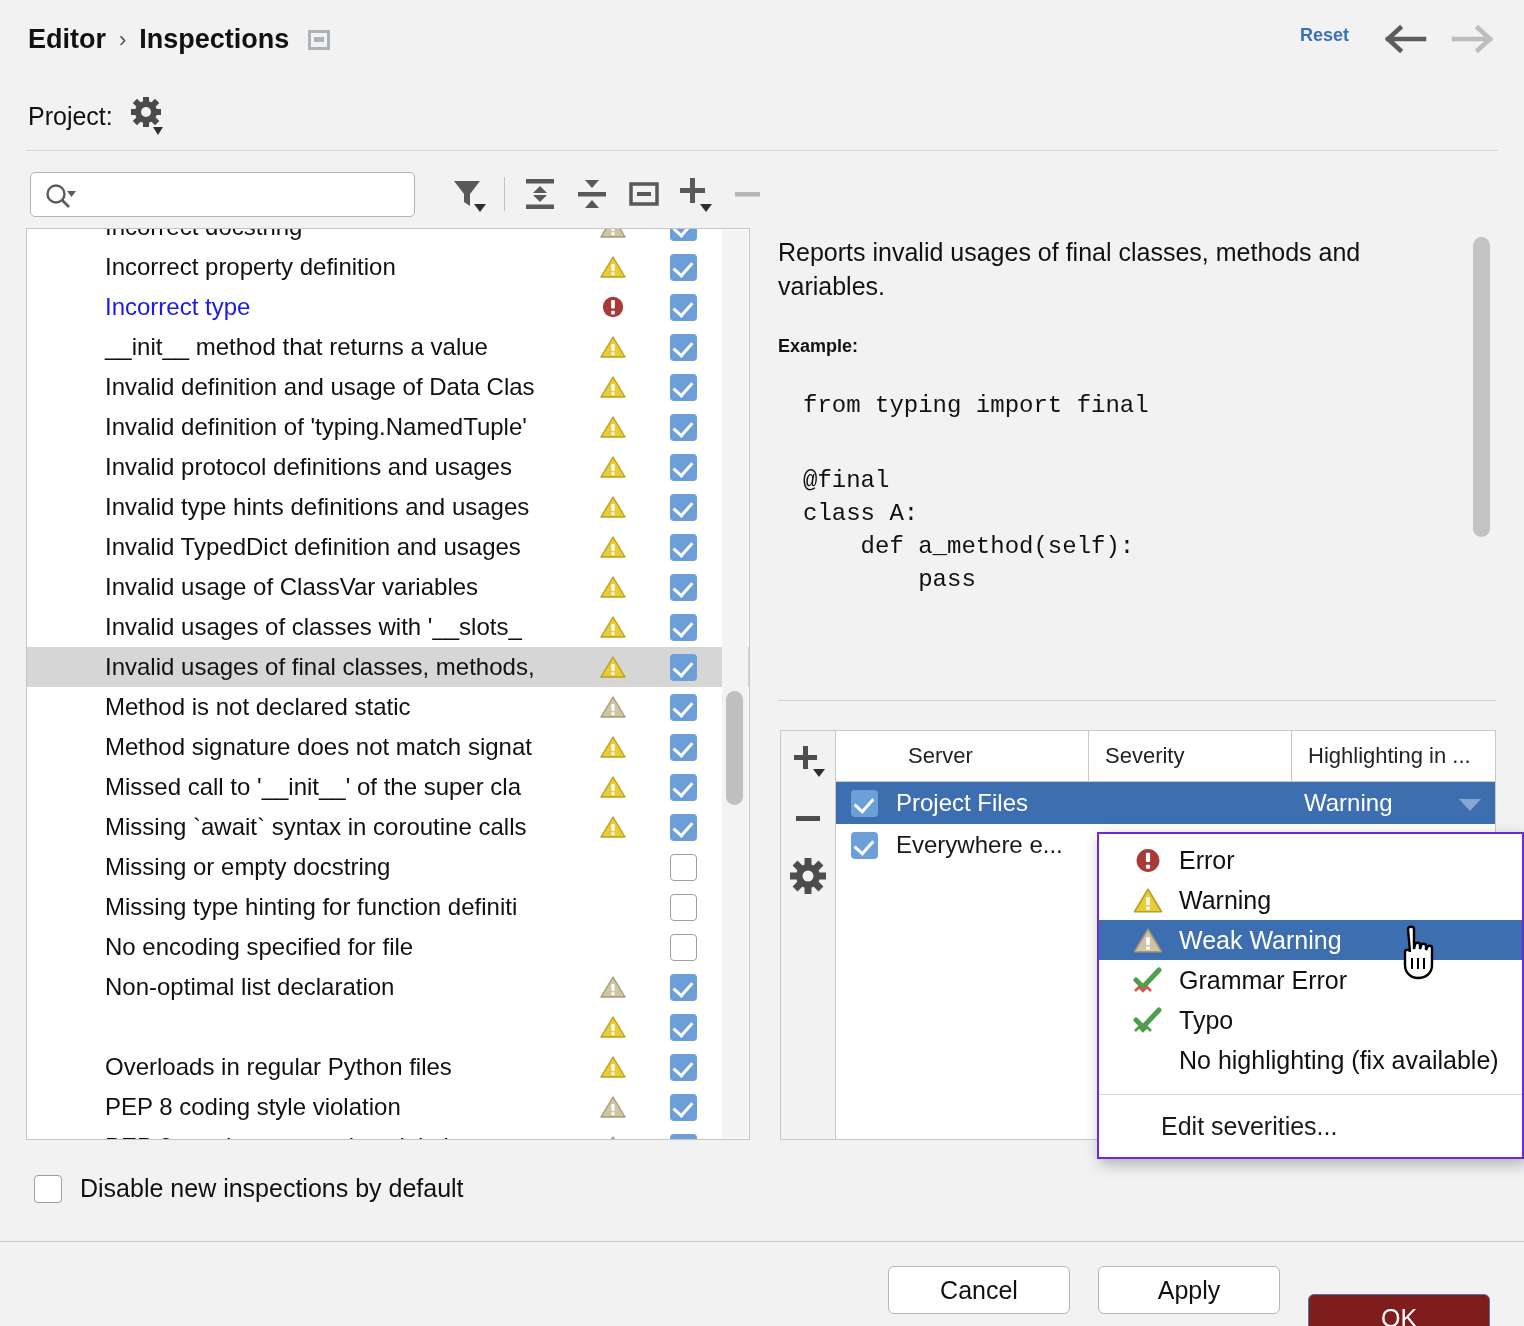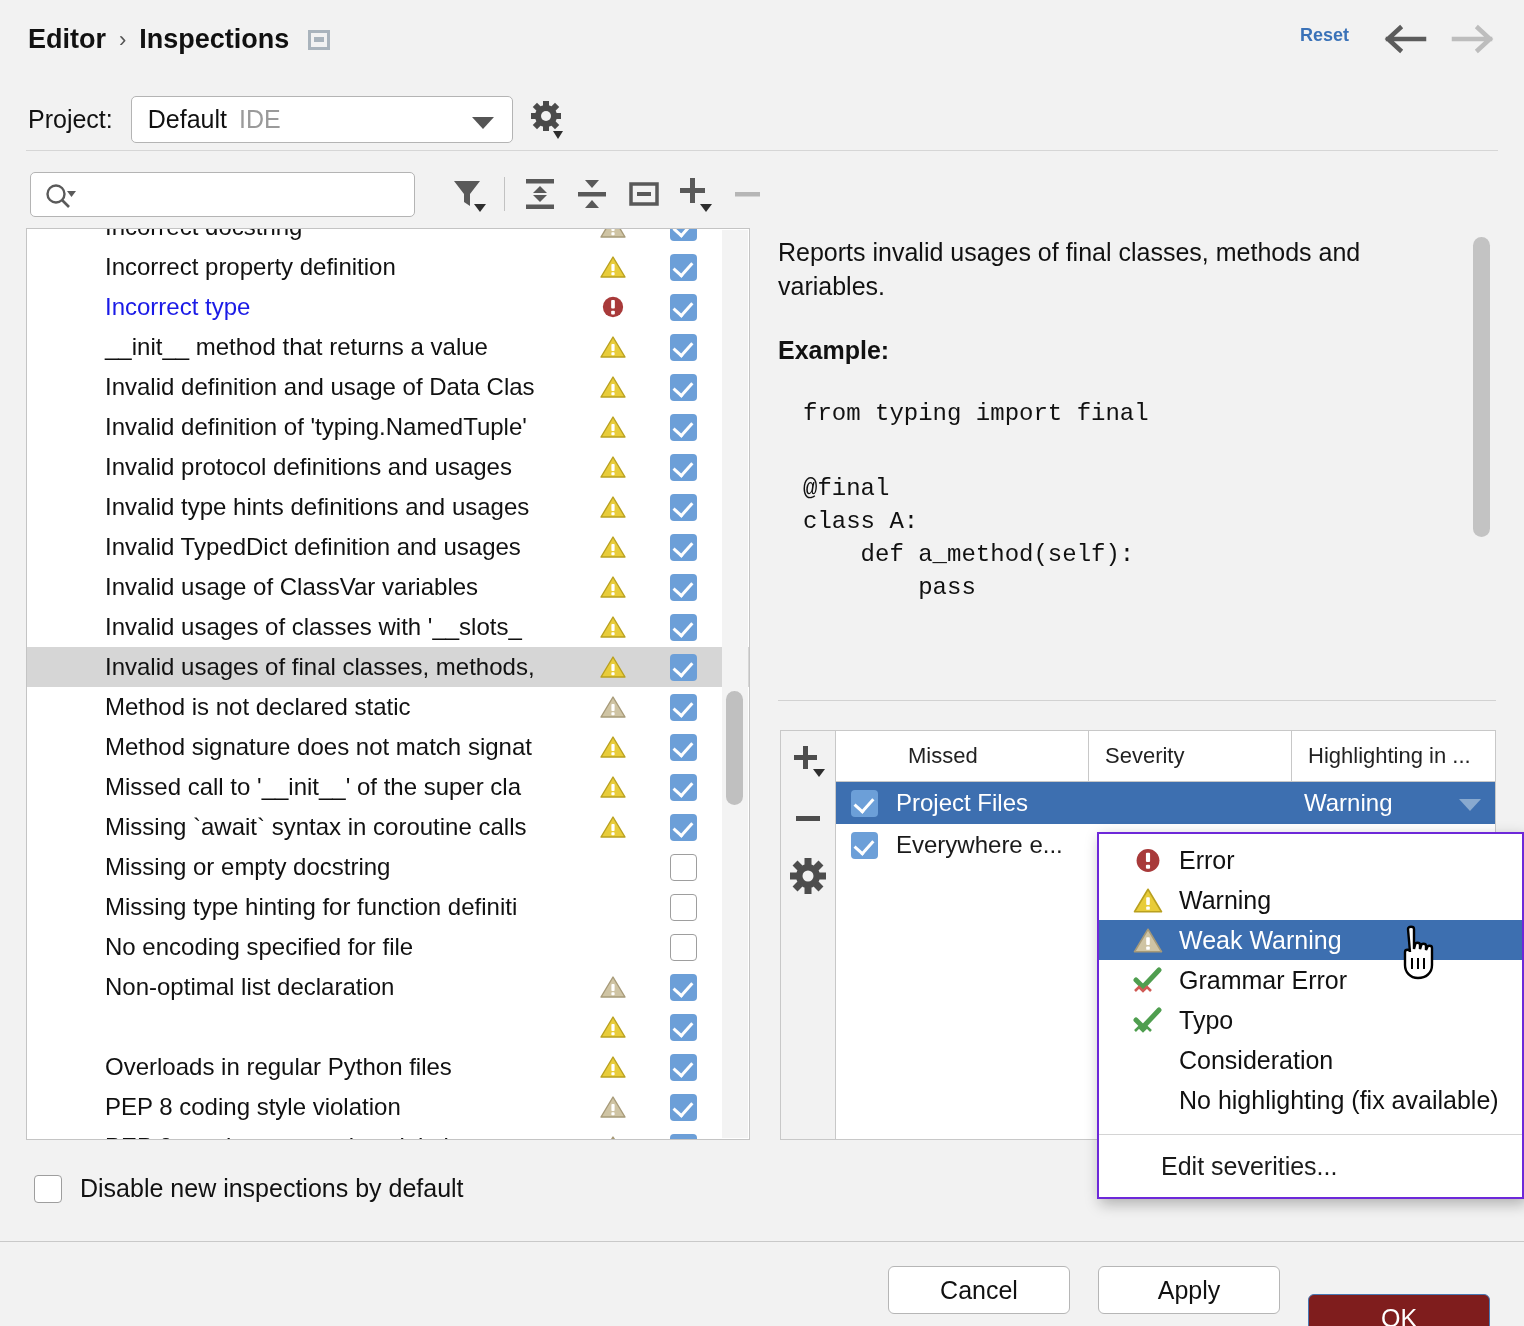--- a/index.html
+++ b/index.html
@@ -71,21 +71,21 @@
   .cb.on::after {
     content:""; position:absolute; left:7px; top:4px; width:9px; height:15px;
     border:solid #fff; border-width:0 3px 3px 0; transform:rotate(42deg);
   }
   .list-scroll-track { position:absolute; right:1px; top:1px; width:26px; height:908px; background:#f3f3f3; }
   .list-scroll-thumb { position:absolute; right:5px; top:461px; width:17px; height:114px; background:#c0c0c0; border-radius:9px; }
 
   
   .desc-panel { position:absolute; left:778px; top:236px; width:720px; height:454px; overflow:hidden; }
   .desc-text { font-size:25px; line-height:1.35; color:#111; width:650px; }
-  .desc-example { font-size:25px; font-weight:bold; margin-top:32px; color:#111; }
+  .desc-example { font-size:18px; font-weight:bold; margin-top:32px; color:#111; }
   .code { font-family:"Liberation Mono", monospace; font-size:24px; color:#111; white-space:pre; margin-top:32px; margin-left:25px; line-height:1.38;}
   .desc-scroll-thumb { position:absolute; left:1473px; top:237px; width:17px; height:300px; background:#c3c3c3; border-radius:9px; }
   .desc-sep { position:absolute; left:778px; top:700px; width:718px; height:1px; background:#d2d2d2; }
 
   
   .scope-panel { position:absolute; left:780px; top:730px; width:716px; height:410px;
                  border:1px solid #c8c8c8; box-sizing:border-box; background:#fff; }
   .scope-side { position:absolute; left:0; top:0; width:54px; height:408px; background:#f2f2f2; border-right:1px solid #c8c8c8;}
   .side-btn { width:54px; height:58px; display:flex; align-items:center; justify-content:center; cursor:pointer; position:relative;}
   .scope-table { position:absolute; left:55px; top:0; width:659px; }
@@ -152,25 +152,20 @@
     <span>
       <svg class="arr" viewBox="0 0 44 34">
           <path d="M28 6 L40 17 L28 28 M40 17 L4 17" stroke="#bdbdbd" stroke-width="4.5" fill="none" stroke-linecap="square"></path>
         </svg>
     </span>
   </div>
 </div>
 
 <div class="profile-row">
   <span class="profile-label">Project:</span>
-  <div class="profile-combo">
-    <span class="pc-main">Default</span>
-    <span class="pc-sub">IDE</span>
-    <span class="pc-caret"></span>
-  </div>
   <span class="gear-btn">
     <svg viewBox="0 0 34 40" width="34" height="40">
       <g fill="#4a4a4a">
           <circle cx="15" cy="16" r="11"></circle>
       <rect x="12" y="1" width="6" height="6"></rect>
           <rect x="12" y="25" width="6" height="6"></rect>
       <rect x="0" y="13" width="6" height="6"></rect>
           <rect x="24" y="13" width="6" height="6"></rect>
       <rect x="3" y="4" width="6" height="6" transform="rotate(-45 6 7)"></rect>
       <rect x="21" y="22" width="6" height="6" transform="rotate(-45 24 25)"></rect>
@@ -487,21 +482,21 @@
         <rect x="27" y="6" width="7" height="7" transform="rotate(45 30.5 9.5)"></rect>
         <rect x="6" y="27" width="7" height="7" transform="rotate(45 9.5 30.5)"></rect>
           </g>
         <circle cx="20" cy="20" r="5.5" fill="#f2f2f2"></circle>
       </svg>
     </div>
   </div>
   <div class="scope-table">
     <div class="sc-head">
       <div class="sc-h c0"></div>
-      <div class="sc-h c1">Missed</div>
+      <div class="sc-h c1">Server</div>
       <div class="sc-h c2">Severity</div>
       <div class="sc-h c3">Highlighting in ...</div>
     </div>
     <div id="scope-rows">
         <div class="sc-row sel">
       <div class="sc-c c0">
             <span class="sc-cb"></span>
           </div>
       <div class="sc-c c1">Project Files</div>
       <div class="sc-c c2"></div>
@@ -560,24 +555,20 @@
       </div>
       <div class="sev-item">
       <span class="sev-ico"><svg viewBox="0 0 30 27" width="30" height="27">
       <path d="M3 13 L10 20 L26 3" stroke="#4f9e4f" stroke-width="5" fill="none" stroke-linecap="round" stroke-linejoin="round"></path>
       <path d="M2 24 L6 20 L10 24 L14 20 L18 24" stroke="#4f9e4f" stroke-width="2.6" fill="none"></path>
           </svg></span>
         <span>Typo</span>
       </div>
       <div class="sev-item">
       <span class="sev-ico"></span>
-        <span>Consideration</span>
-      </div>
-      <div class="sev-item">
-      <span class="sev-ico"></span>
         <span>No highlighting (fix available)</span>
       </div>
     </div>
   <div class="sev-sep"></div>
   <div class="sev-edit">Edit severities...</div>
 </div>
 <svg class="cursor-hand" viewBox="0 0 48 55">
   <path d="M12 4 C12 1 18 1 18 4 L18 24 L19 20 C19 17 24 17 24 20 L24 24 L25 21 C25 18 30 18 30 21 L30 25 L31 23 C31 20 36 20 36 23 L36 40 C36 48 30 53 22 53 C14 53 9 47 9 40 L9 27 C9 24 14 24 14 27 Z" fill="#ffffff" stroke="#000000" stroke-width="2.4"></path>
   <path d="M16 33 L16 44 M22 33 L22 44 M28 33 L28 44" stroke="#000" stroke-width="2"></path>
 </svg>

